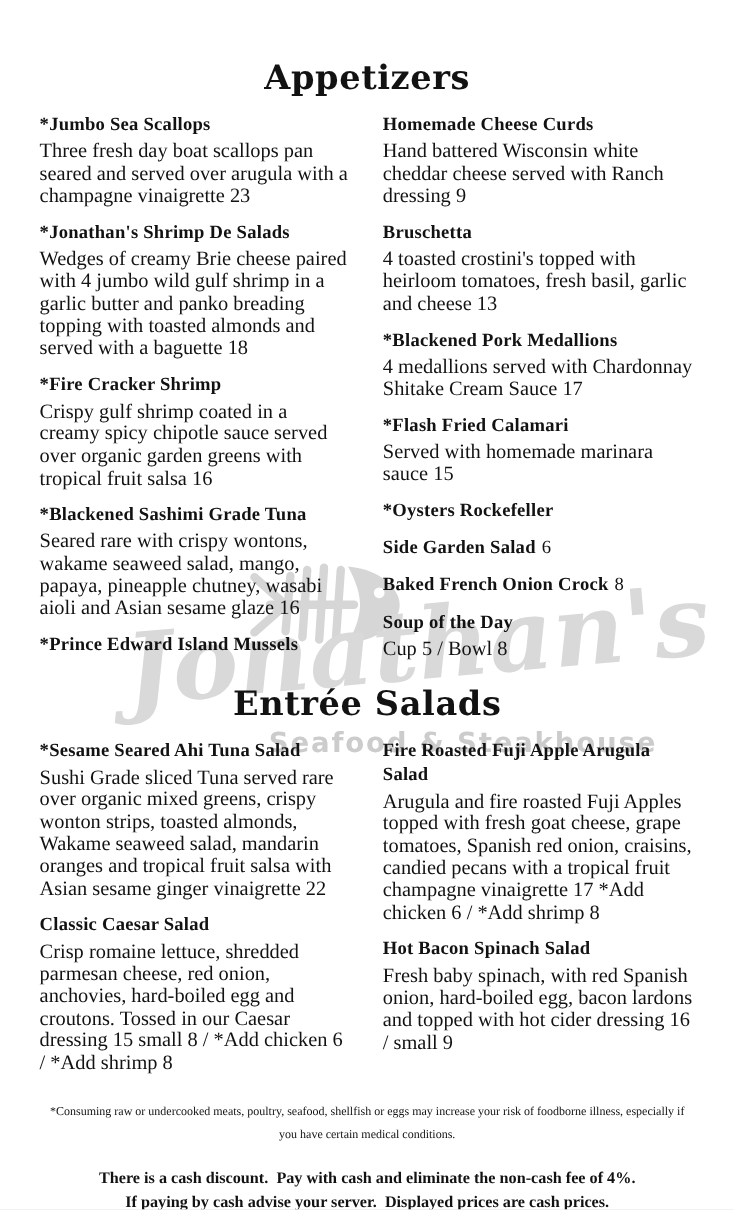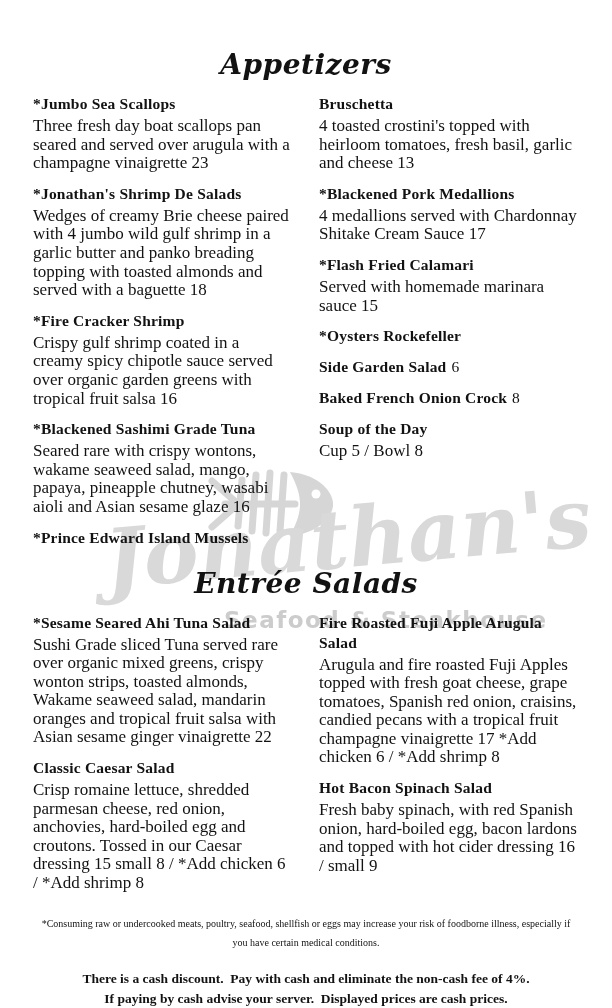--- a/index.html
+++ b/index.html
@@ -19,21 +19,21 @@
   }
   .wm-tagline {
     position:absolute; left:224px; top:607px; white-space:nowrap;
     font-family:"DejaVu Sans", sans-serif; font-weight:600;
     font-size:23px; letter-spacing:1.5px; color:#cccccc;
   }
   
   .content { position:relative; z-index:1; padding:48px 33px 0 33px; }
   .section-title {
     text-align:center; font-family:"DejaVu Serif", serif;
-    font-style:italic; font-weight:bold; font-size:28px;
+    font-weight:bold; font-size:28px;
     letter-spacing:0.5px; margin-bottom:13px;
   }
   .salads-title { margin-top:8px; }
   .columns { display:grid; grid-template-columns:1fr 1fr; column-gap:26px; }
   .menu-item { margin-bottom:11px; }
   .item-name {
     font-weight:bold; font-size:15.5px; line-height:20px;
     letter-spacing:0.2px; margin-bottom:3px;
   }
   .price { font-weight:normal; margin-left:5px; }
@@ -96,20 +96,24 @@
           <div class="item-desc">Seared rare with crispy wontons, wakame seaweed salad, mango, papaya, pineapple chutney, wasabi aioli and Asian sesame glaze 16</div>
         </div>
 
         <div class="menu-item">
           <div class="item-name">*Prince Edward Island Mussels</div>
         </div>
 
       </div>
       <div class="col">
 
+        <div class="menu-item">
+          <div class="item-name">Homemade Cheese Curds</div>
+          <div class="item-desc">Hand battered Wisconsin white cheddar cheese served with Ranch dressing 9</div>
+        </div>
 
         <div class="menu-item">
           <div class="item-name">Bruschetta</div>
           <div class="item-desc">4 toasted crostini's topped with heirloom tomatoes, fresh basil, garlic and cheese 13</div>
         </div>
 
         <div class="menu-item">
           <div class="item-name">*Blackened Pork Medallions</div>
           <div class="item-desc">4 medallions served with Chardonnay Shitake Cream Sauce 17</div>
         </div>

